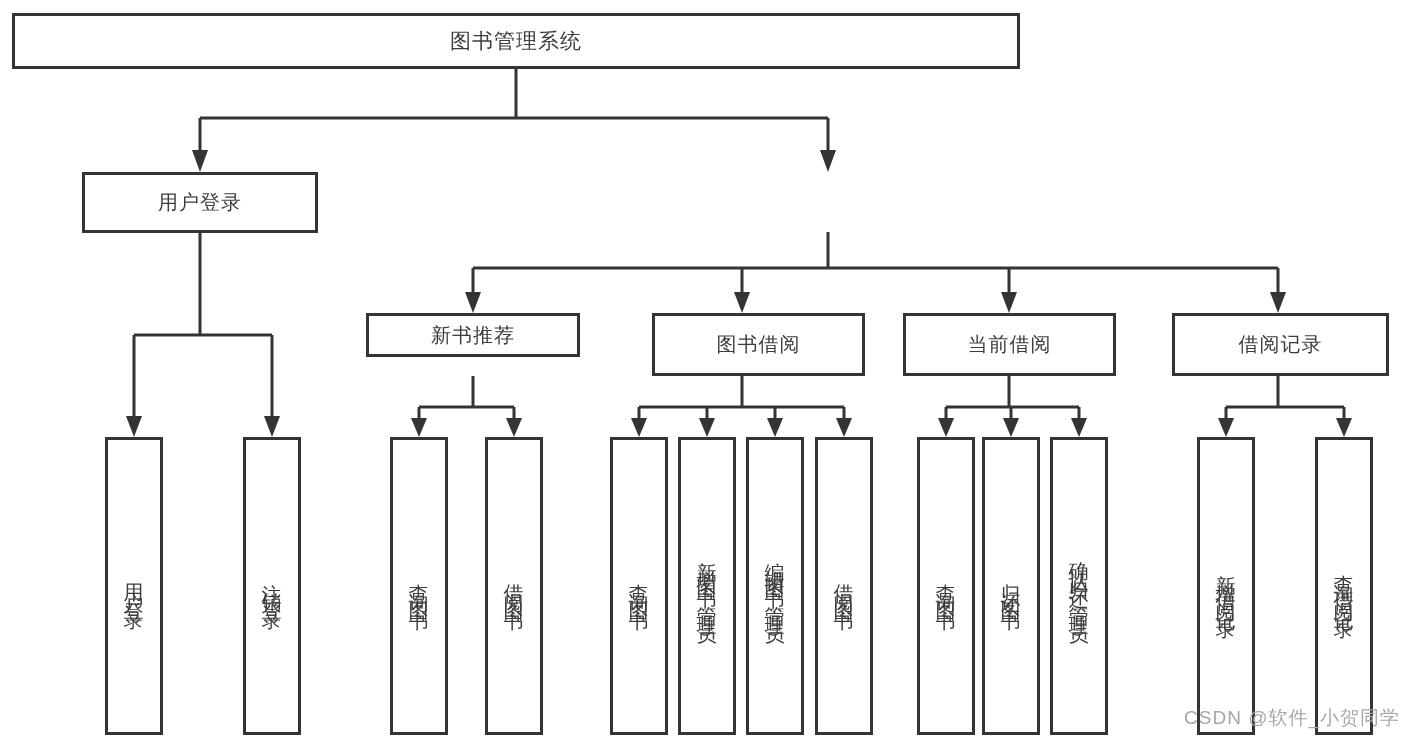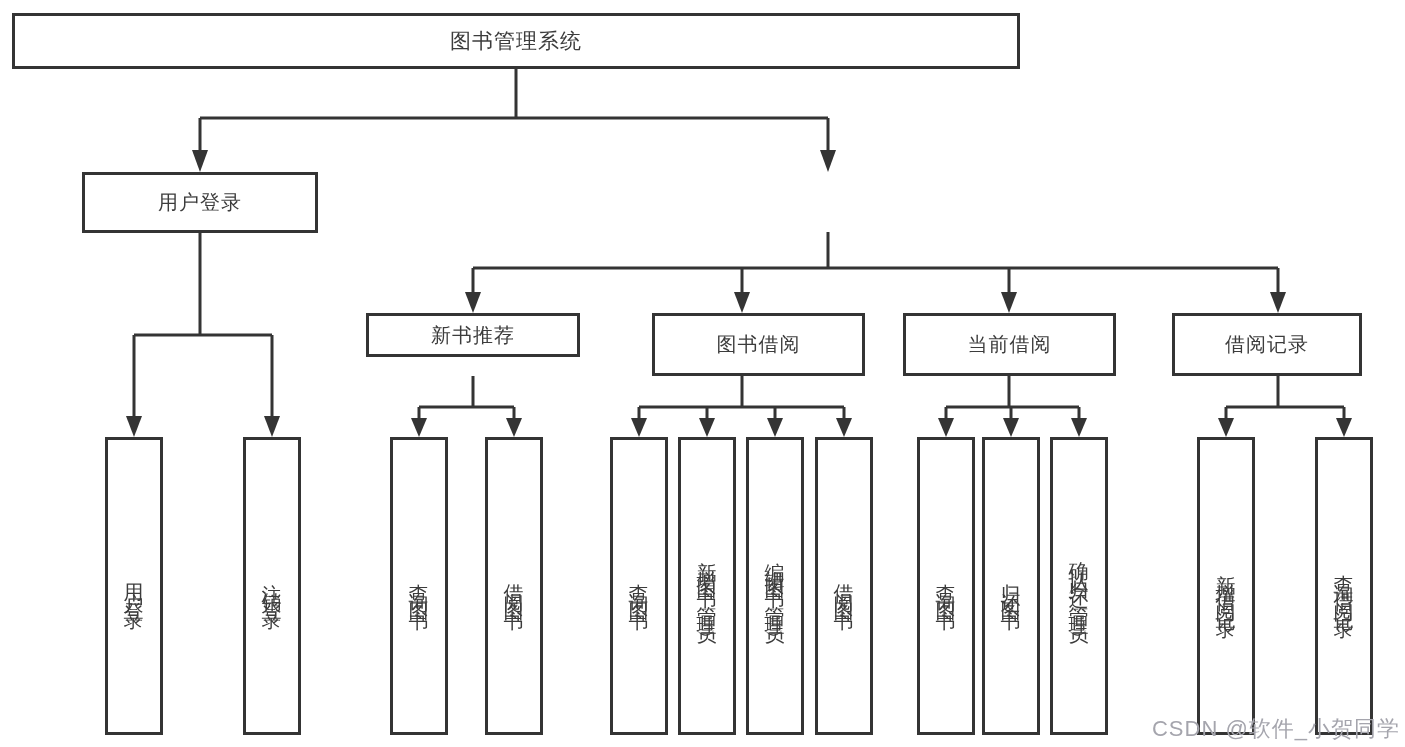--- a/index.html
+++ b/index.html
@@ -40,22 +40,22 @@
   .box.h     { font-size: 20px; }
   .box.v {
     font-size: 20px;
     writing-mode: vertical-rl;
     letter-spacing: 9px;
     line-height: 1;
   }
   .watermark {
     position: absolute;
     right: 5px;
-    bottom: 3px;
-    font-size: 22px;
+    bottom: 16px;
+    font-size: 19px;
     color: #a5a5ad;
     letter-spacing: 1px;
     z-index: 5;
     white-space: nowrap;
   }
 </style>
 </head>
 <body>
 
 <div class="canvas">
@@ -93,21 +93,21 @@
     </g>
   </svg>
 
   <div class="box root" style="left:12px;top:13px;width:1008px;height:56px">图书管理系统</div>
 
   <div class="box h" style="left:82px;top:172px;width:236px;height:61px">用户登录</div>
 
   <div class="box h" style="left:366px;top:313px;width:214px;height:44px">新书推荐</div>
   <div class="box h" style="left:652px;top:313px;width:213px;height:63px">图书借阅</div>
   <div class="box h" style="left:903px;top:313px;width:213px;height:63px">当前借阅</div>
-  <div class="box h" style="left:1172px;top:313px;width:190px;height:63px">借阅记录</div>
+  <div class="box h" style="left:1172px;top:313px;width:217px;height:63px">借阅记录</div>
 
   <div class="box v" style="left:105px;top:437px;width:58px;height:298px">用户登录</div>
   <div class="box v" style="left:243px;top:437px;width:58px;height:298px">注销登录</div>
 
   <div class="box v" style="left:390px;top:437px;width:58px;height:298px">查询图书</div>
   <div class="box v" style="left:485px;top:437px;width:58px;height:298px">借阅图书</div>
 
   <div class="box v" style="left:610px;top:437px;width:58px;height:298px">查询图书</div>
   <div class="box v" style="left:678px;top:437px;width:58px;height:298px">新增图书（管理员）</div>
   <div class="box v" style="left:746px;top:437px;width:58px;height:298px">编辑图书（管理员）</div>

